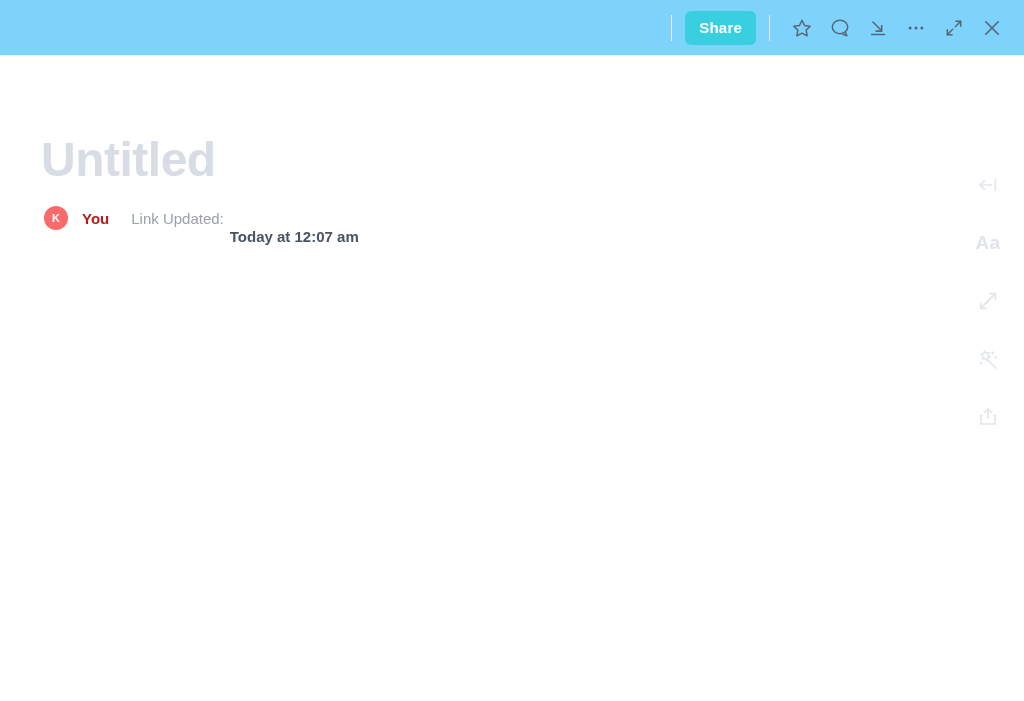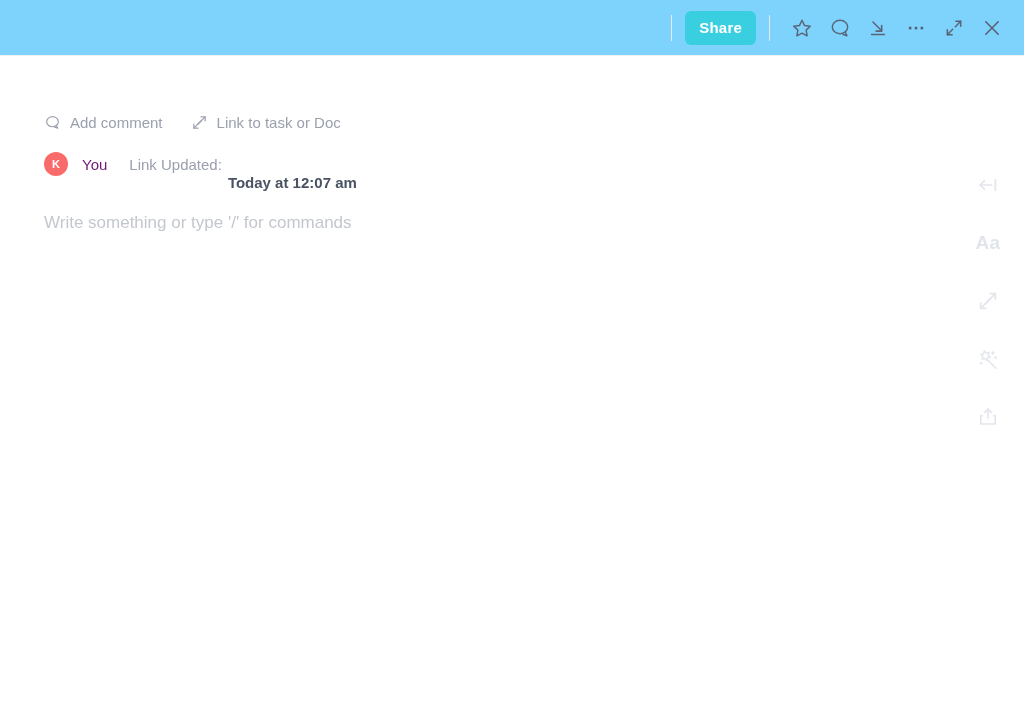--- a/index.html
+++ b/index.html
@@ -126,22 +126,22 @@
     font-weight: bold;
     display: flex;
     align-items: center;
     justify-content: center;
     flex: none;
     cursor: pointer;
   }
   .author-name {
     margin-left: 14px;
     font-size: 15px;
-    font-weight: normal;
-    color: #701a75;
+    font-weight: bold;
+    color: #b91c1c;
   }
   .updated-label {
     margin-left: 22px;
     font-size: 15px;
     color: #9aa0ad;
   }
   .updated-value {
     margin-left: 6px;
     font-size: 15px;
     font-weight: bold;
@@ -241,55 +241,30 @@
         <line x1="18.8" y1="5.2" x2="5.2" y2="18.8"></line>
       </svg>
     </div>
 
   </div>
 </div>
 
 <div class="doc">
   <div class="doc-inner">
 
-    <div class="meta-row">
-
-      <div class="meta-action">
-        <span>
-          <svg width="17" height="17" viewBox="0 0 24 24" fill="none" stroke="currentColor" stroke-width="1.7" stroke-linecap="round" stroke-linejoin="round">
-            <path d="M12 3.8c4.6 0 8.2 3.1 8.2 7.1 0 4-3.6 7.1-8.2 7.1 -4.6 0-8.2-3.1-8.2-7.1 0-4 3.6-7.1 8.2-7.1 Z"></path>
-            <path d="M17.4 15.9 L19.4 20.2 L15 18.6"></path>
-          </svg>
-        </span>
-        <span class="lbl">Add comment</span>
-      </div>
-
-      <div class="meta-action">
-        <span>
-          <svg width="17" height="17" viewBox="0 0 24 24" fill="none" stroke="currentColor" stroke-width="1.7" stroke-linecap="round" stroke-linejoin="round">
-            <line x1="9.5" y1="14.5" x2="20" y2="4"></line>
-            <polyline points="14.2,4 20,4 20,9.8"></polyline>
-            <line x1="14.5" y1="9.5" x2="4" y2="20"></line>
-            <polyline points="9.8,20 4,20 4,14.2"></polyline>
-          </svg>
-        </span>
-        <span class="lbl">Link to task or Doc</span>
-      </div>
-
-    </div>
-
+
+    <div class="doc-title">Untitled</div>
 
     <div class="author-row">
       <div class="avatar">K</div>
       <span class="author-name">You</span>
       <span class="updated-label">Link Updated:</span>
       <span class="updated-value">Today at 12:07 am</span>
     </div>
 
-    <div class="body-placeholder">Write something or type '/' for commands</div>
 
   </div>
 </div>
 
 <div class="rail">
 
   <div class="rail-btn">
     <svg width="22" height="22" viewBox="0 0 24 24" fill="none" stroke="currentColor" stroke-width="1.9" stroke-linecap="round" stroke-linejoin="round">
       <line x1="3.5" y1="12" x2="16" y2="12"></line>
       <polyline points="8,7.4 3.4,12 8,16.6"></polyline>

